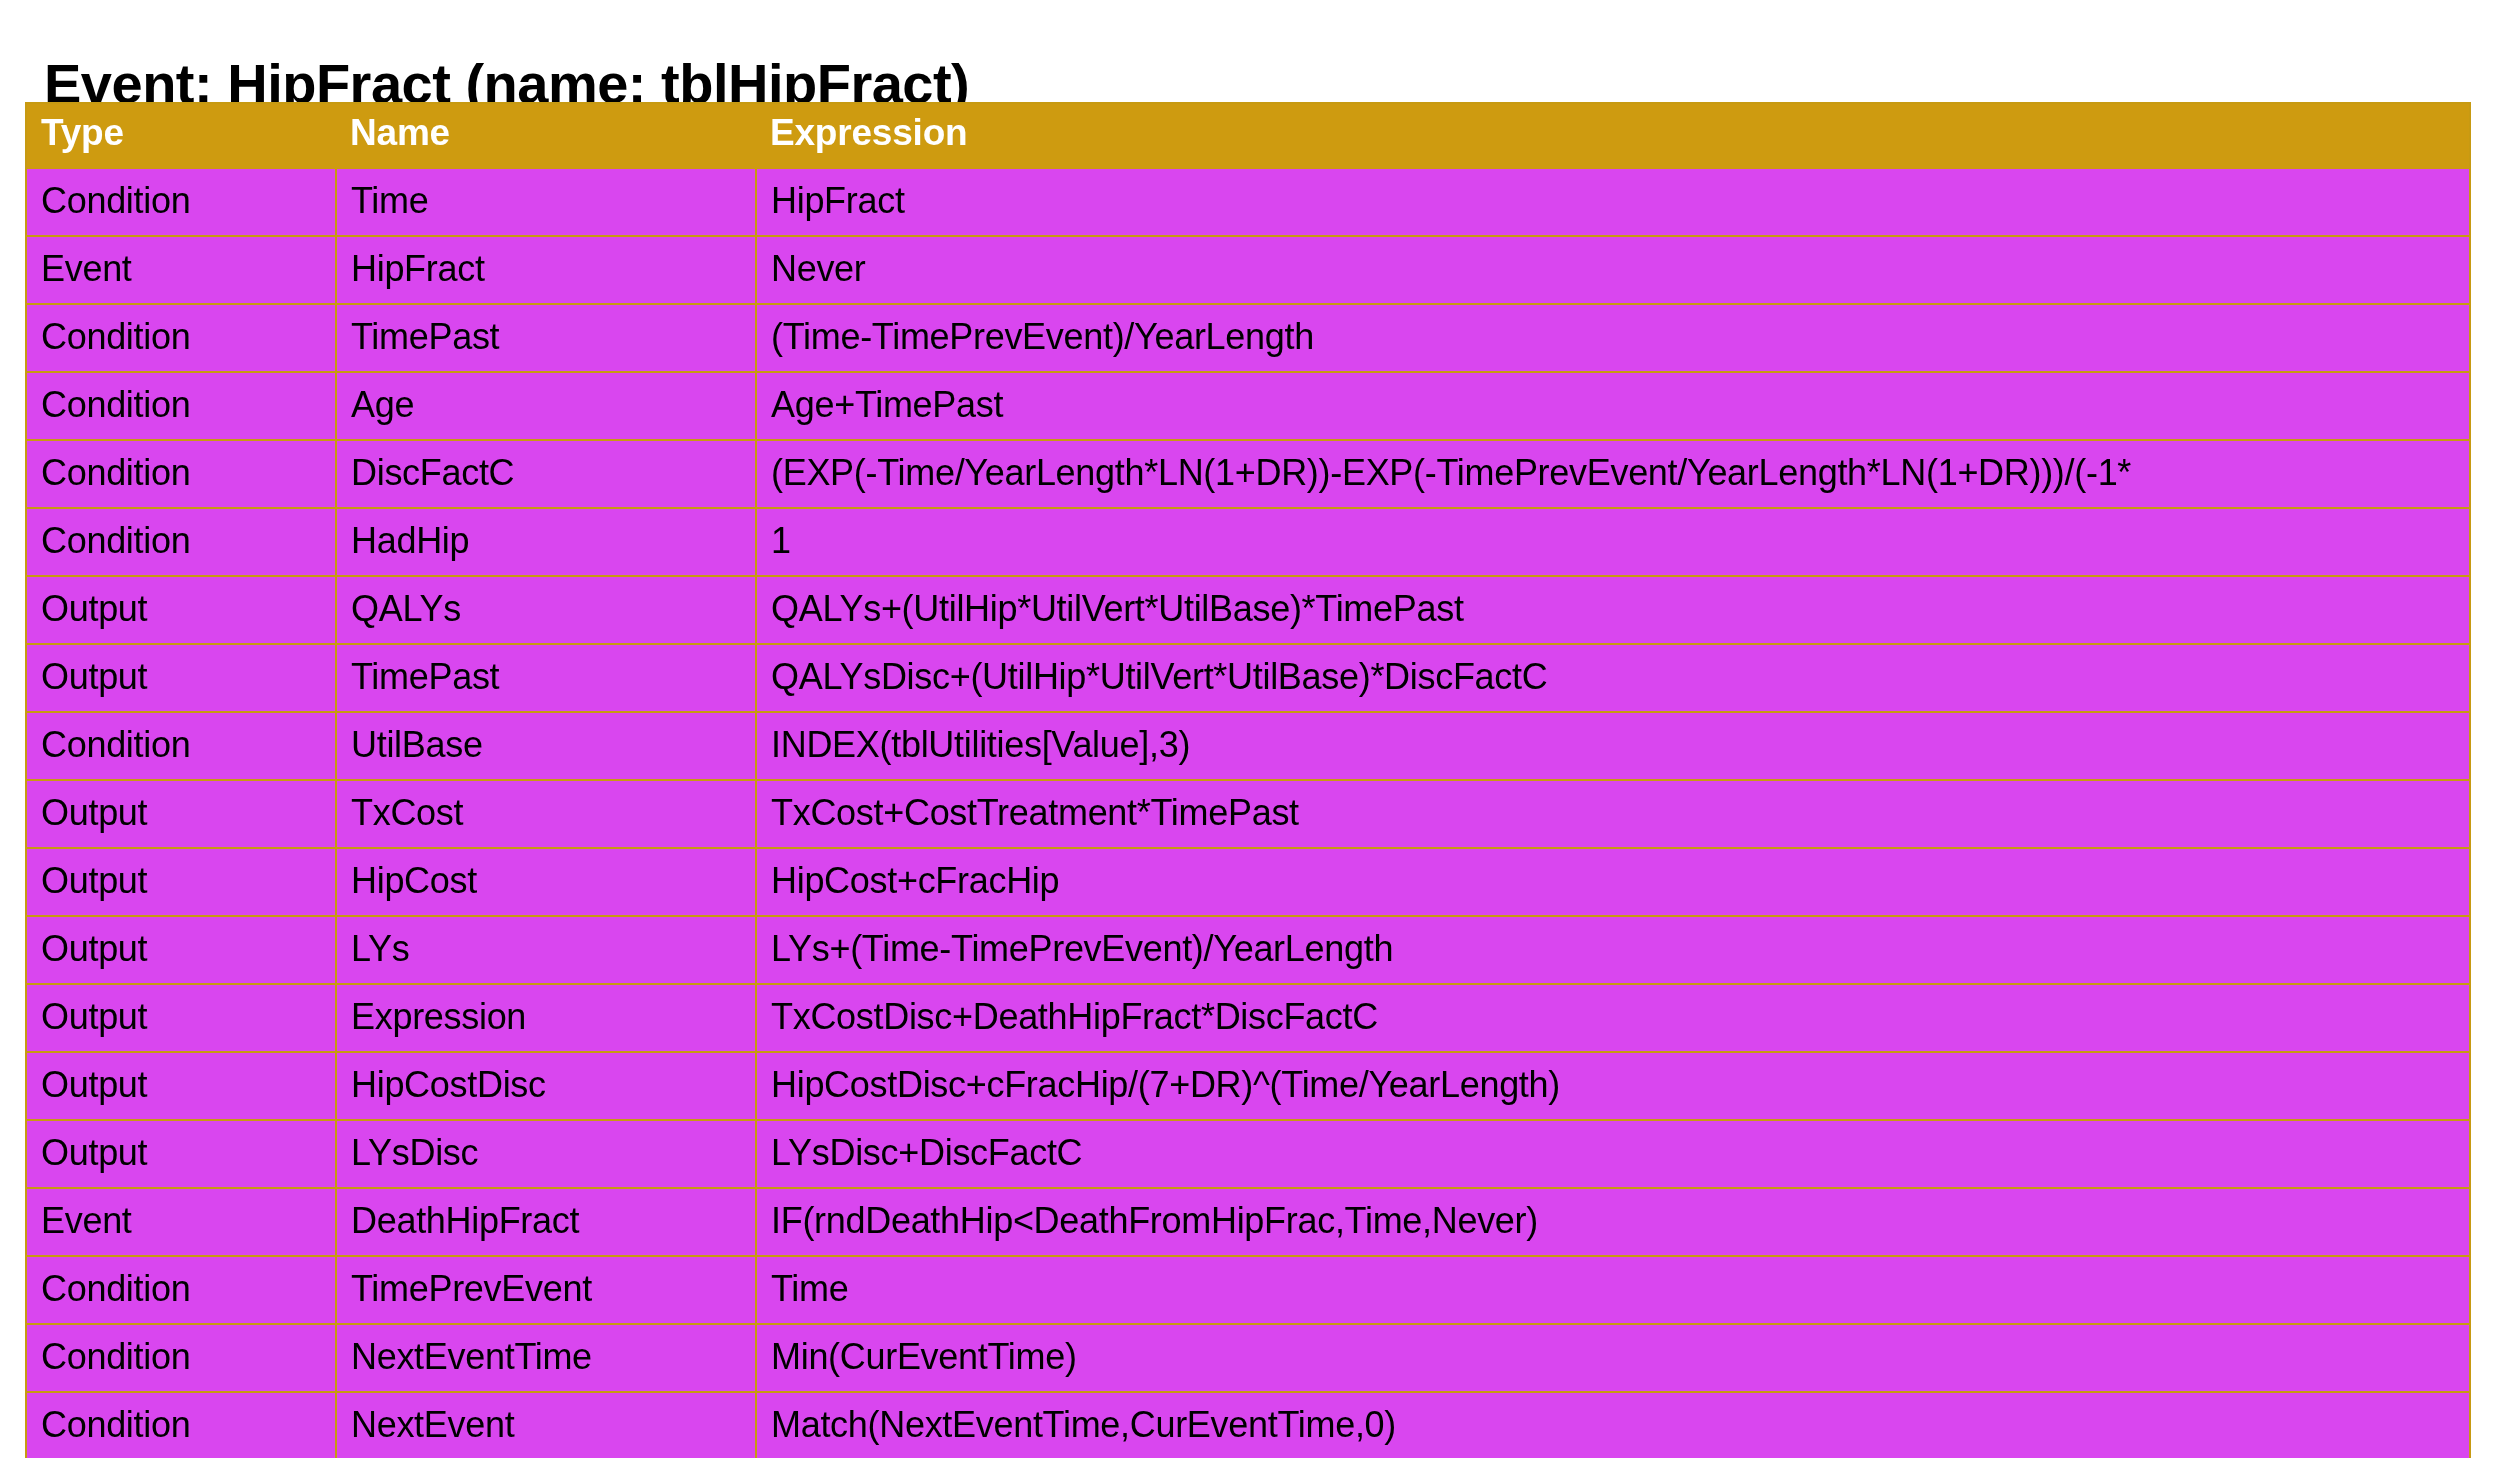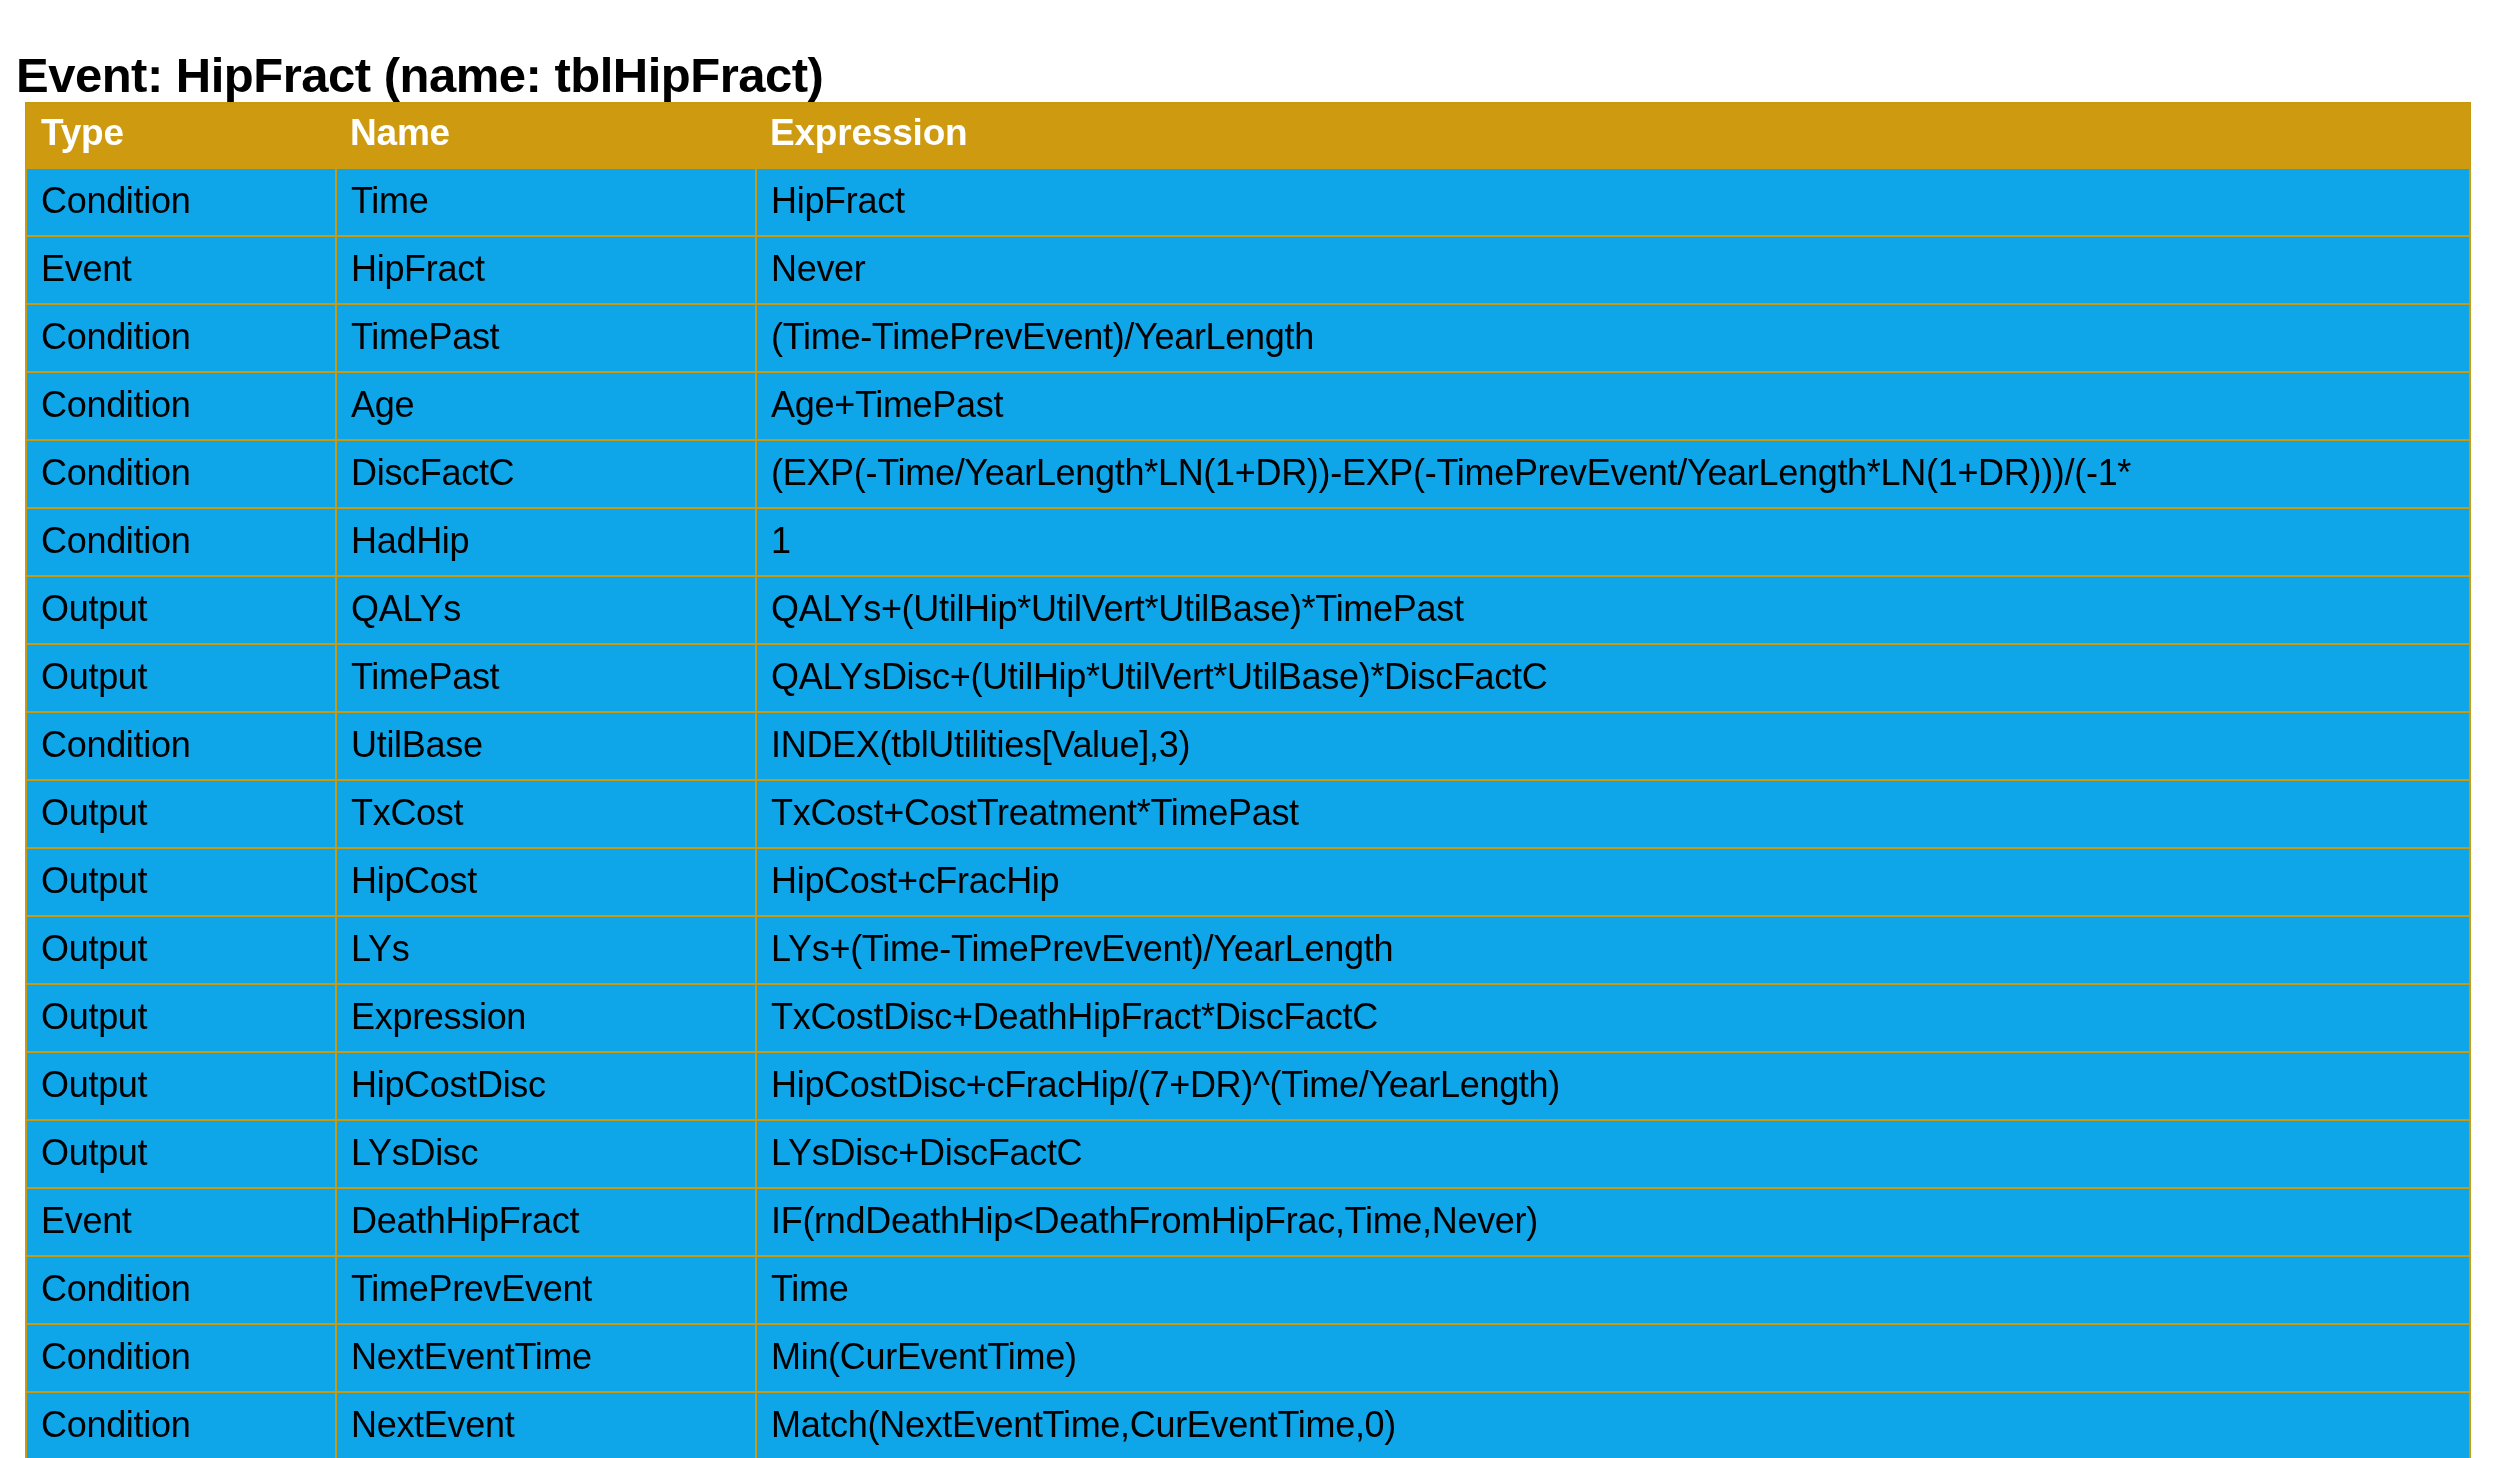--- a/index.html
+++ b/index.html
@@ -19,23 +19,23 @@
   #page {
     position: relative;
     width: 2496px;
     height: 1458px;
     background: #ffffff;
   }
 
   
   #page-title {
     position: absolute;
-    left: 16px;
+    left: 44px;
     top: 14px;
-    font-size: 49px;
+    font-size: 56px;
     font-weight: bold;
     color: #000000;
     letter-spacing: -0.5px;
     white-space: nowrap;
     line-height: 1.15;
   }
 
   
   #event-table {
     position: absolute;
@@ -69,21 +69,21 @@
     border: 2px solid #C79A12;
     border-top: none;
     font-size: 36px;
     color: #000000;
     padding: 4px 0 6px 14px;
     height: 56px;
     vertical-align: middle;
     white-space: nowrap;
     overflow: hidden;
     letter-spacing: -0.3px;
-    background: #0ea5e9;
+    background: #d946ef;
   }
   #event-table tbody tr td:first-child { border-left: none; }
   #event-table tbody tr td:last-child  { border-right: none; }
   #event-table tbody tr:last-child td  { border-bottom: none; }
 
   .cell-text {
     display: block;
     overflow: hidden;
     white-space: nowrap;
   }

